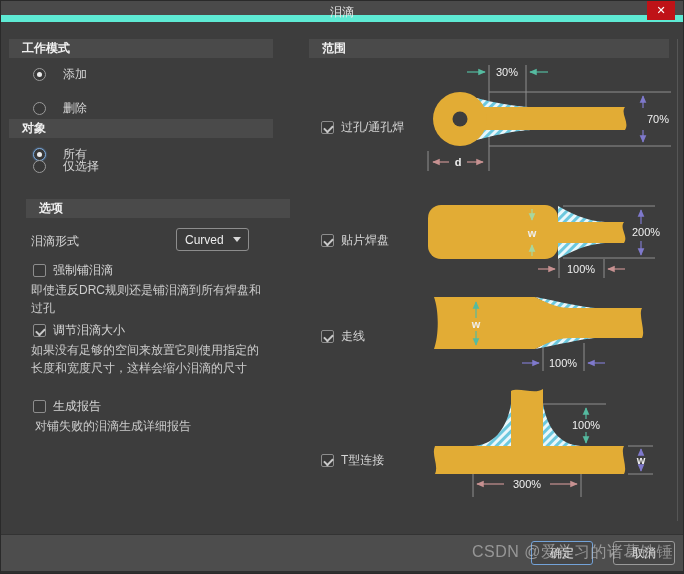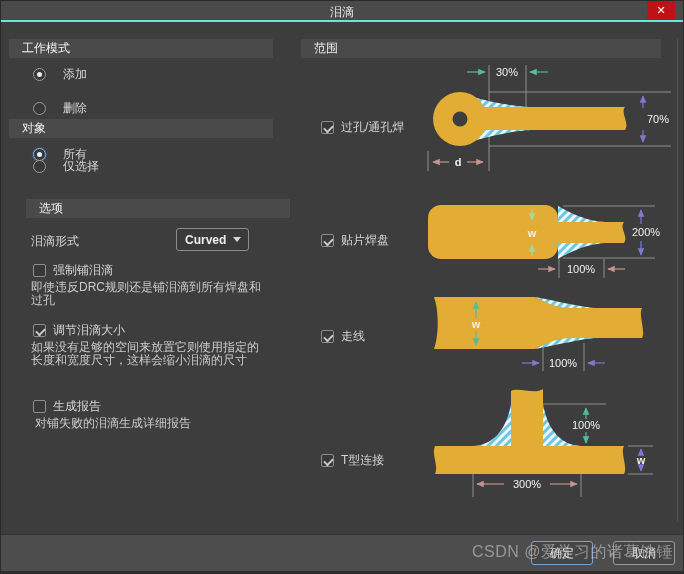--- a/index.html
+++ b/index.html
@@ -3,30 +3,30 @@
 <meta charset="utf-8">
 <style>
   * { margin:0; padding:0; box-sizing:border-box; }
   html,body { width:684px; height:574px; background:#2b2b2b; }
   body { font-family:"Liberation Sans","DejaVu Sans",sans-serif; }
   .dialog { position:relative; width:684px; height:574px; background:#3d3d3d;
             border:1px solid #2a2a2a; overflow:hidden; }
 
   
   .titlebar { position:absolute; left:0; top:0; width:100%; height:21px;
-              background:#4a4a4a; border-bottom:2px solid #5eead4; }
+              background:#4a4a4a; border-bottom:7px solid #5eead4; }
   .title { position:absolute; left:0; right:0; top:3px; text-align:center;
            color:#e8e8e8; font-size:12px; }
   .close-btn { position:absolute; right:8px; top:0; width:28px; height:19px;
                background:#bf1217; color:#fff; font-size:11px; font-weight:bold;
                text-align:center; line-height:19px; cursor:default; }
 
   
   .sec-header { position:absolute; height:19px; background:#4a4a4a;
-                color:#f0f0f0; font-size:12px; font-weight:normal;
+                color:#f0f0f0; font-size:12px; font-weight:bold;
                 line-height:19px; padding-left:13px; }
 
   
   .left-col  { position:absolute; left:8px;   top:38px; width:264px; height:480px; }
   .right-col { position:absolute; left:300px; top:38px; width:378px; height:480px; }
   .right-divider { position:absolute; left:676px; top:38px; width:1px; height:482px; background:#565656; }
 
   .abs { position:absolute; }
 
   
@@ -39,26 +39,26 @@
   .radio-label, .cb-label { color:#d6d6d6; font-size:12px; white-space:nowrap; }
 
   
   .cb-row { display:flex; align-items:center; gap:7px; height:15px; }
   .cbox { width:13px; height:13px; border:1px solid #8d8d8d; border-radius:2px;
           background:#383838; position:relative; flex:0 0 13px; }
   .cbox.checked::after { content:""; position:absolute; left:2px; top:2.5px;
           width:7px; height:4px; border-left:2px solid #c9c9c9;
           border-bottom:2px solid #c9c9c9; transform:rotate(-45deg); }
 
-  .desc { color:#cccccc; font-size:12px; line-height:13px; width:232px; }
+  .desc { color:#cccccc; font-size:12px; line-height:18px; width:232px; }
 
   
   .dropdown { position:absolute; width:73px; height:23px; background:#3a3a3a;
               border:1px solid #8d8d8d; border-radius:3px; display:flex;
-              align-items:center;font-weight:bold; }
+              align-items:center; }
   .dropdown .value { color:#ececec; font-size:12px; padding-left:8px; flex:1; }
   .dd-arrow { width:0; height:0; border-left:4px solid transparent;
               border-right:4px solid transparent; border-top:5px solid #d8d8d8;
               margin-right:7px; }
 
   
   .footer { position:absolute; left:0; top:533px; width:100%; height:37px;
             background:#4d4d4d; border-top:1px solid #333; }
   .bottom-strip { position:absolute; left:0; top:570px; width:100%; height:4px; background:#2e2e2e; }
   .btn { position:absolute; top:6px; width:62px; height:24px; background:#454545;
@@ -151,21 +151,21 @@
 
     <div class="cb-row abs" style="left:24px;top:360px">
       <span class="cbox"></span>
       <span class="cb-label">生成报告</span>
     </div>
     <div class="desc abs" style="left:26px;top:378px">对铺失败的泪滴生成详细报告</div>
   </div>
 
   <div class="right-col">
 
-    <div class="sec-header abs" style="left:0;top:0;width:360px">范围</div>
+    <div class="sec-header abs" style="left:8px;top:0;width:360px">范围</div>
 
     <div class="cb-row abs" style="left:20px;top:81px;width:90px;overflow:hidden">
       <span class="cbox checked"></span>
       <span class="cb-label">过孔/通孔焊</span>
     </div>
     <svg class="abs" style="left:108px;top:20px" width="268" height="116" viewBox="0 0 268 116">
 
       <g stroke="#8f8f8f" stroke-width="1">
         <line x1="80" y1="6" x2="80" y2="112"></line>
         <line x1="117" y1="6" x2="117" y2="62"></line>

